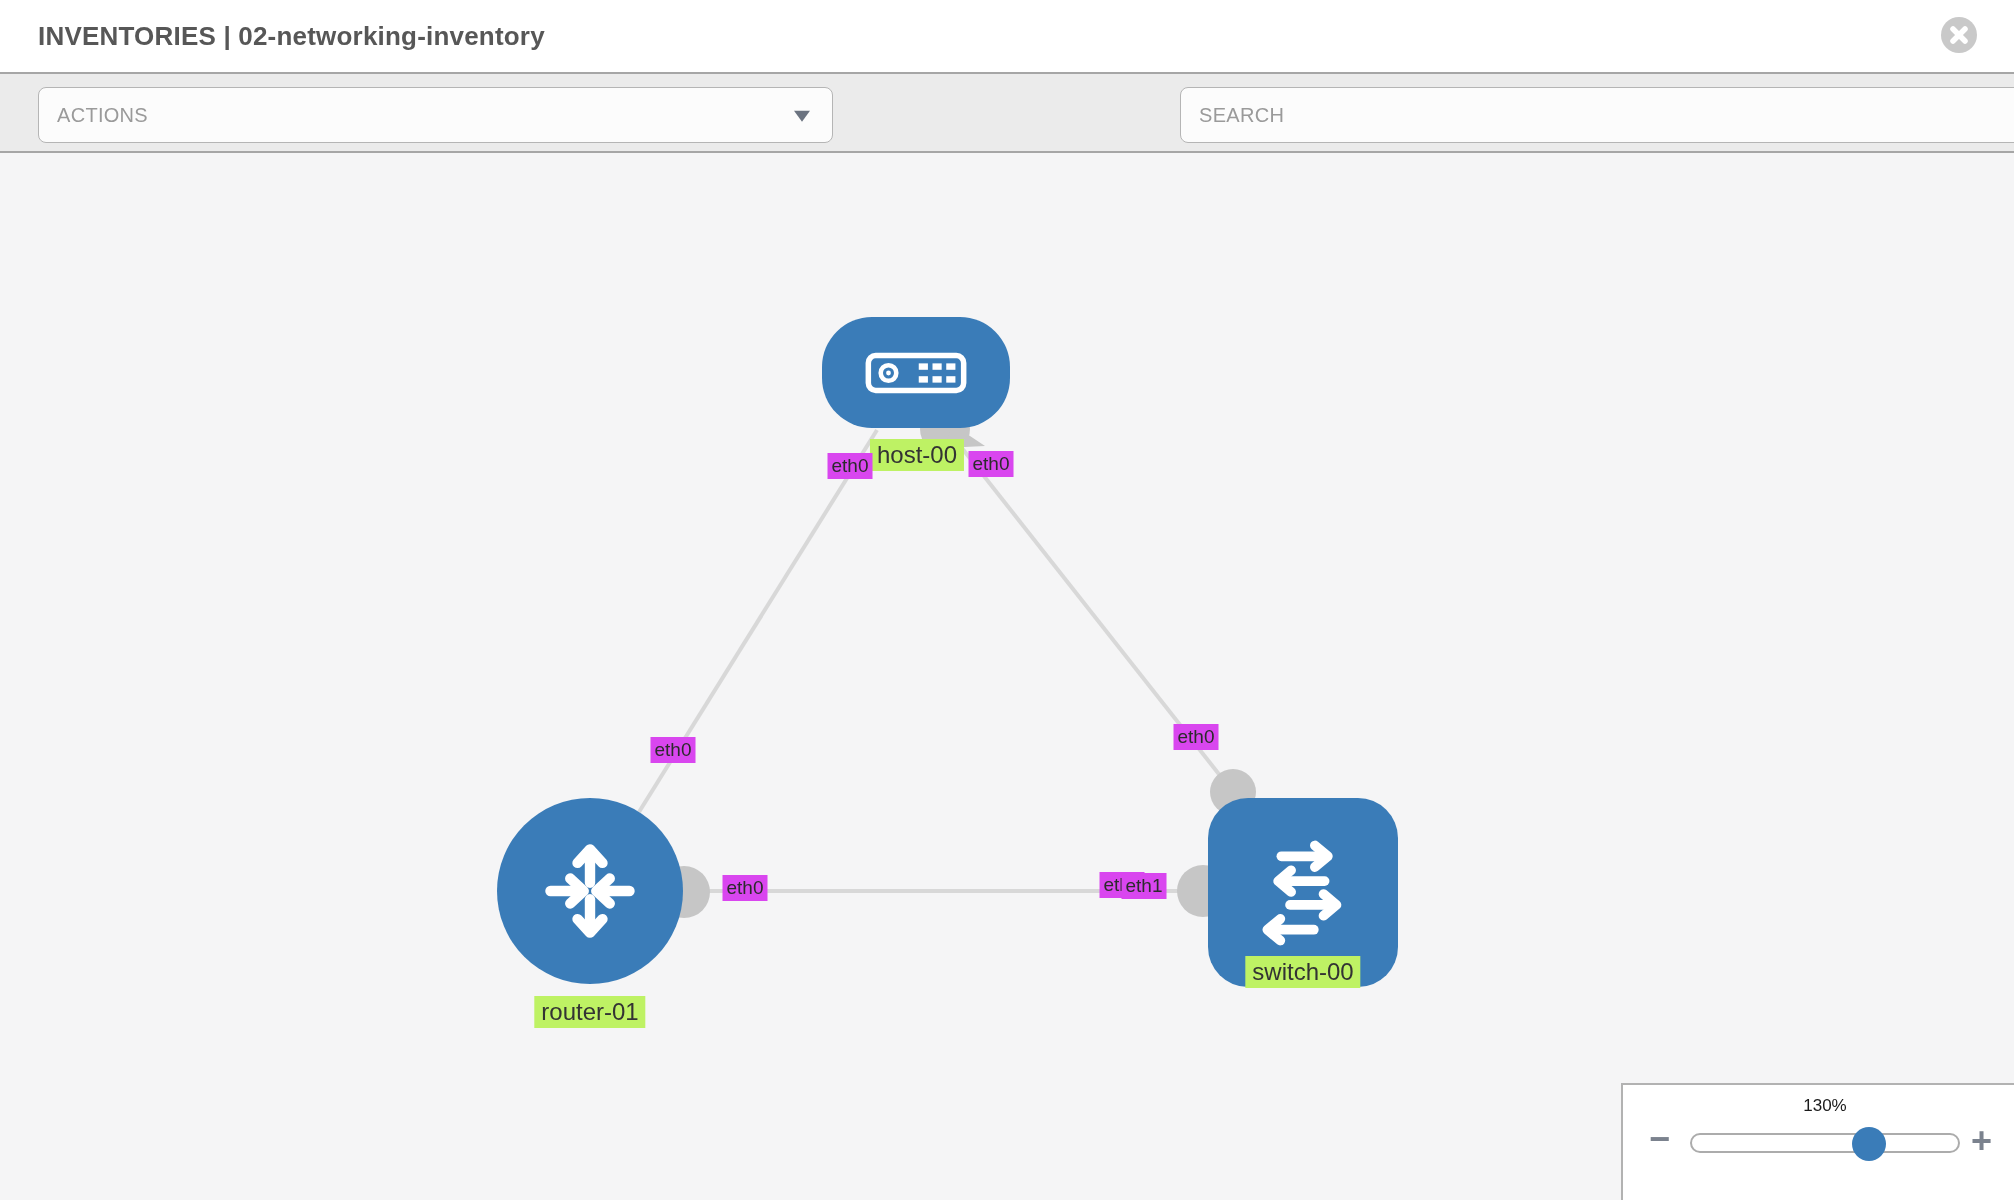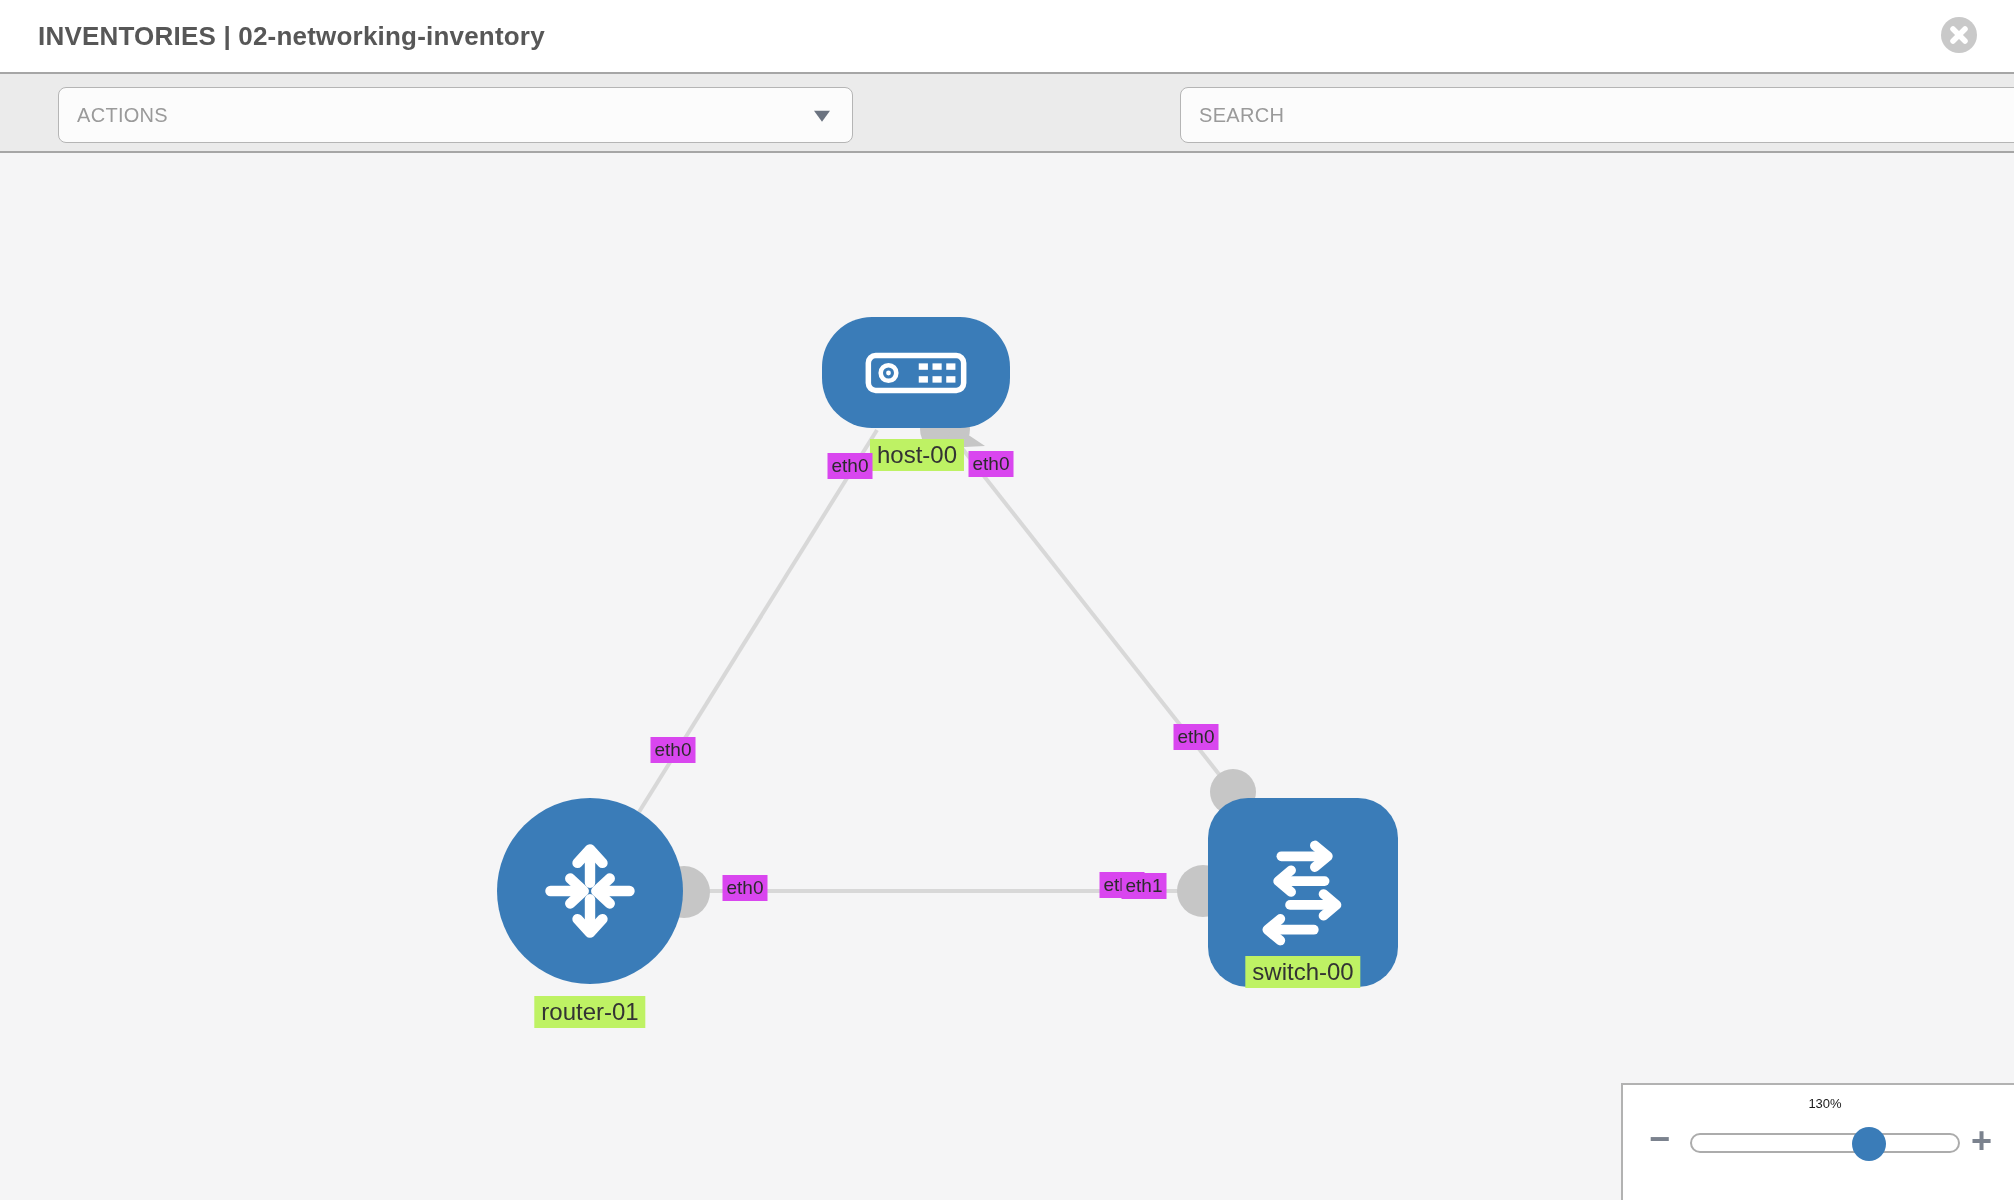--- a/index.html
+++ b/index.html
@@ -16,21 +16,21 @@
   
   .toolbar { position:absolute; top:72px; left:0; width:100%; height:81px;
              background:#ebebeb; border-top:2px solid #a6a6a6; border-bottom:2px solid #a6a6a6; }
   .select { position:absolute; top:13px; height:56px; background:#fcfcfc;
             border:1px solid #b5b5b5; border-radius:8px; display:flex; align-items:center;
             cursor:pointer; }
   .select .val { font-size:20px; color:#9a9a9a; padding-left:18px; letter-spacing:0.3px; }
   .caret { position:absolute; right:22px; top:50%; transform:translateY(-38%);
            width:0; height:0; border-left:8px solid transparent; border-right:8px solid transparent;
            border-top:11px solid #6b7380; }
-  .actions-select { left:38px; width:795px;margin-left:20px; }
+  .actions-select { left:38px; width:795px; }
   .search-select  { left:1180px; width:934px; }
   .tool-icon { position:absolute; cursor:pointer; }
   .wrench { left:1049px; top:100px; }
   .key    { left:1117px; top:99px;  }
 
   
   .canvas { position:absolute; top:153px; left:0; width:2014px; height:1047px; background:#f5f5f6; }
   .links-svg { position:absolute; left:0; top:0; z-index:1; }
 
   .node { position:absolute; z-index:2; background:#3a7cb8; display:flex;
@@ -54,21 +54,21 @@
   .eth-router-right { left:745px;  top:735px; }
   .eth-switch-top   { left:1196px; top:584px; }
   .eth-switch-left-under { left:1122px; top:732px; z-index:3; }
   .eth-switch-left-over  { left:1144px; top:733px; z-index:4; }
 
   
   .zoom-panel { position:absolute; left:1621px; top:930px; width:394px; height:118px;
                 background:#ffffff; border:2px solid #b2b2b2; border-right:none; border-bottom:none;
                 z-index:5; }
   .zoom-level { position:absolute; left:67px; top:11px; width:270px; text-align:center;
-                font-size:13px; color:#1a1a1a; }
+                font-size:17px; color:#1a1a1a; }
   .zoom-minus, .zoom-plus { position:absolute; color:#7b828e; font-weight:700;
                 font-size:36px; line-height:36px; cursor:pointer; user-select:none; }
   .zoom-minus { left:26px; top:36px; }
   .zoom-plus  { left:348px; top:38px; }
   .zoom-track { position:absolute; left:67px; top:48px; width:270px; height:20px;
                 background:#ffffff; border:2px solid #acacac; border-radius:11px; cursor:pointer; }
   .zoom-knob  { position:absolute; left:160px; top:-8px; width:34px; height:34px;
                 border-radius:50%; background:#3a7cb8; cursor:grab; }
 </style>
 </head>

